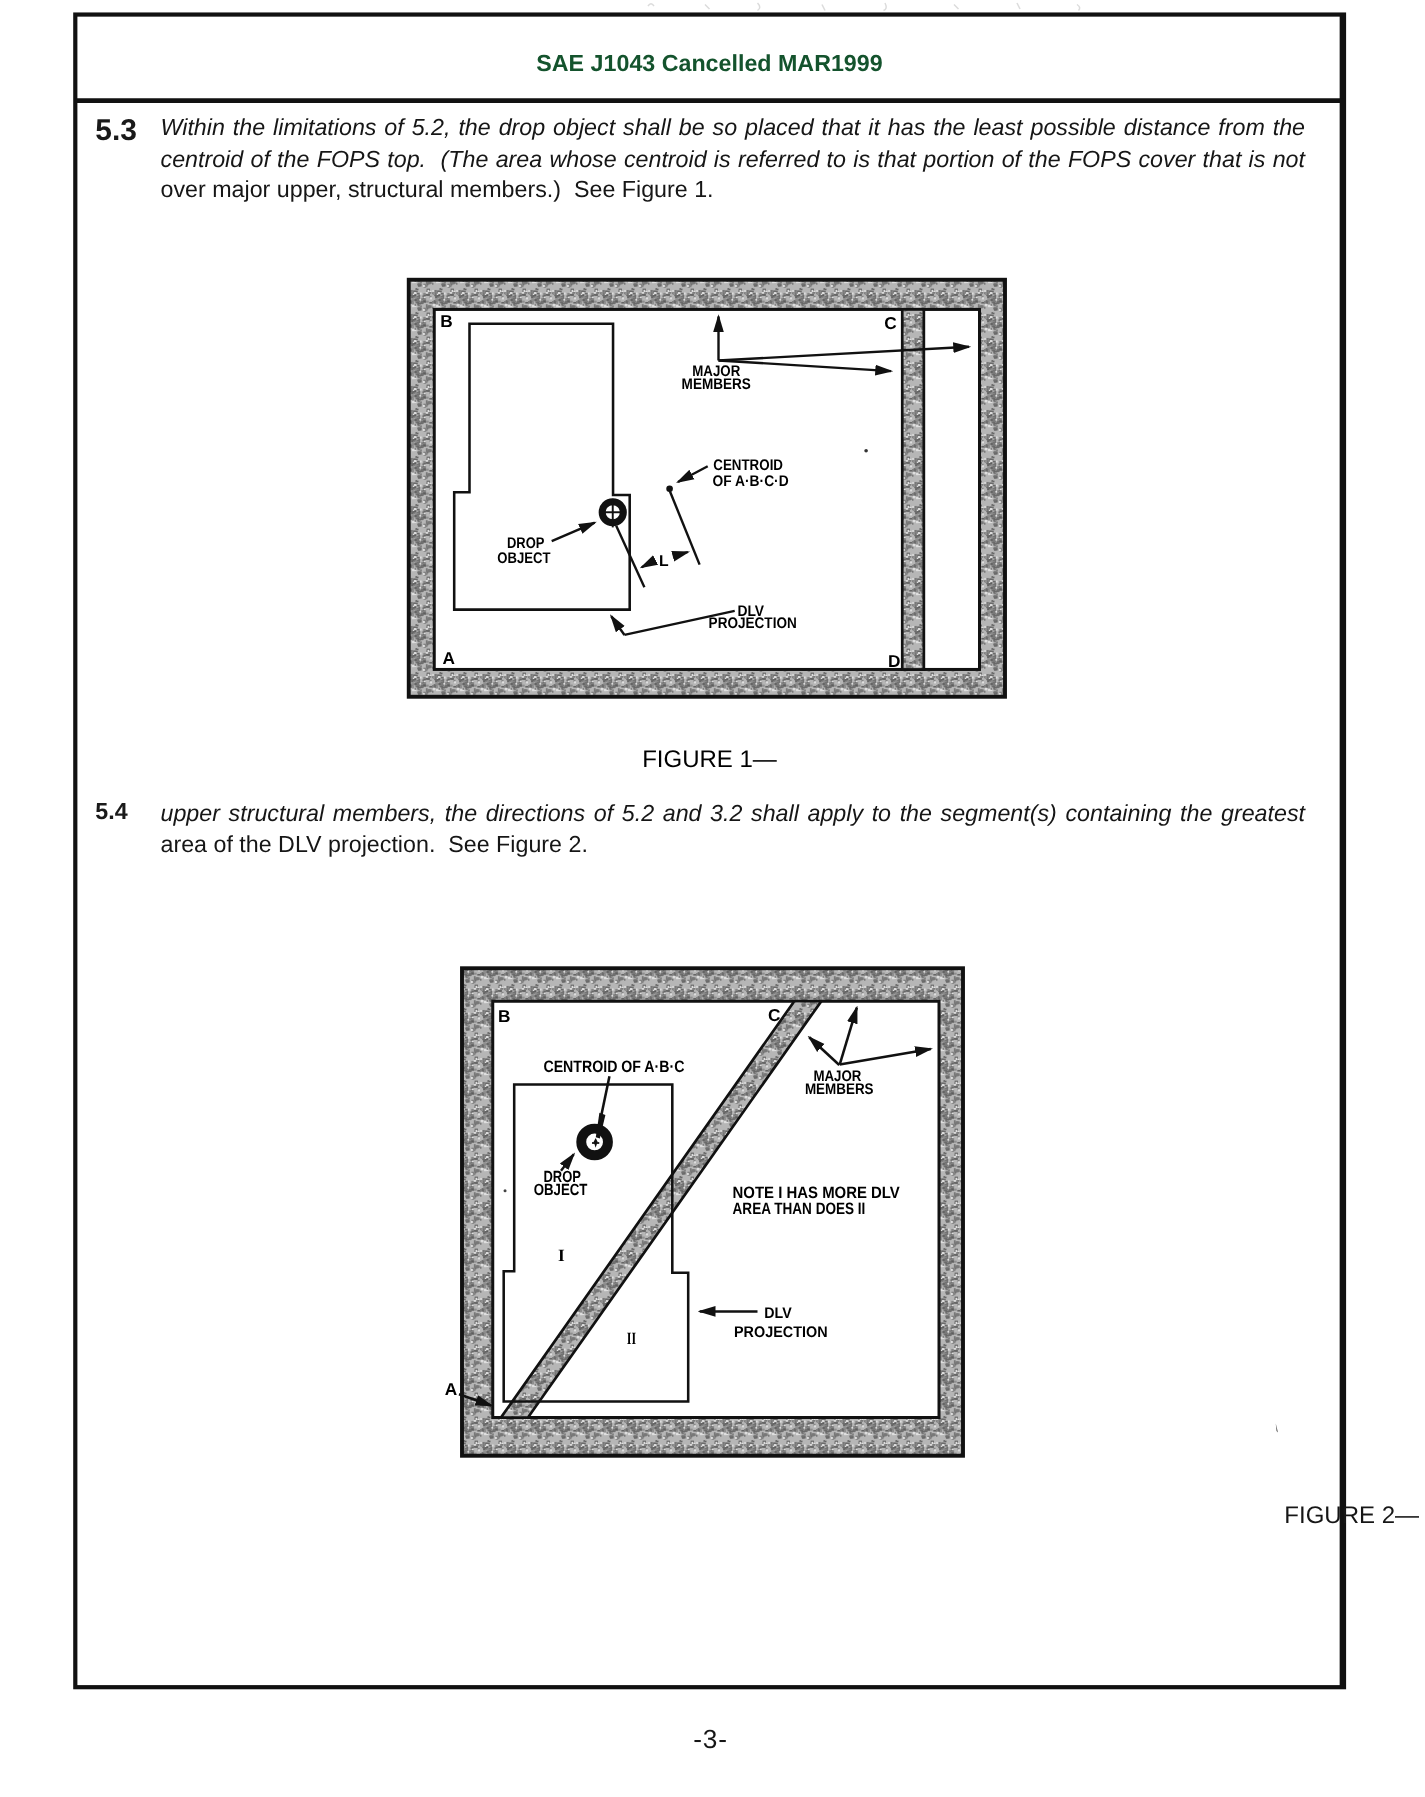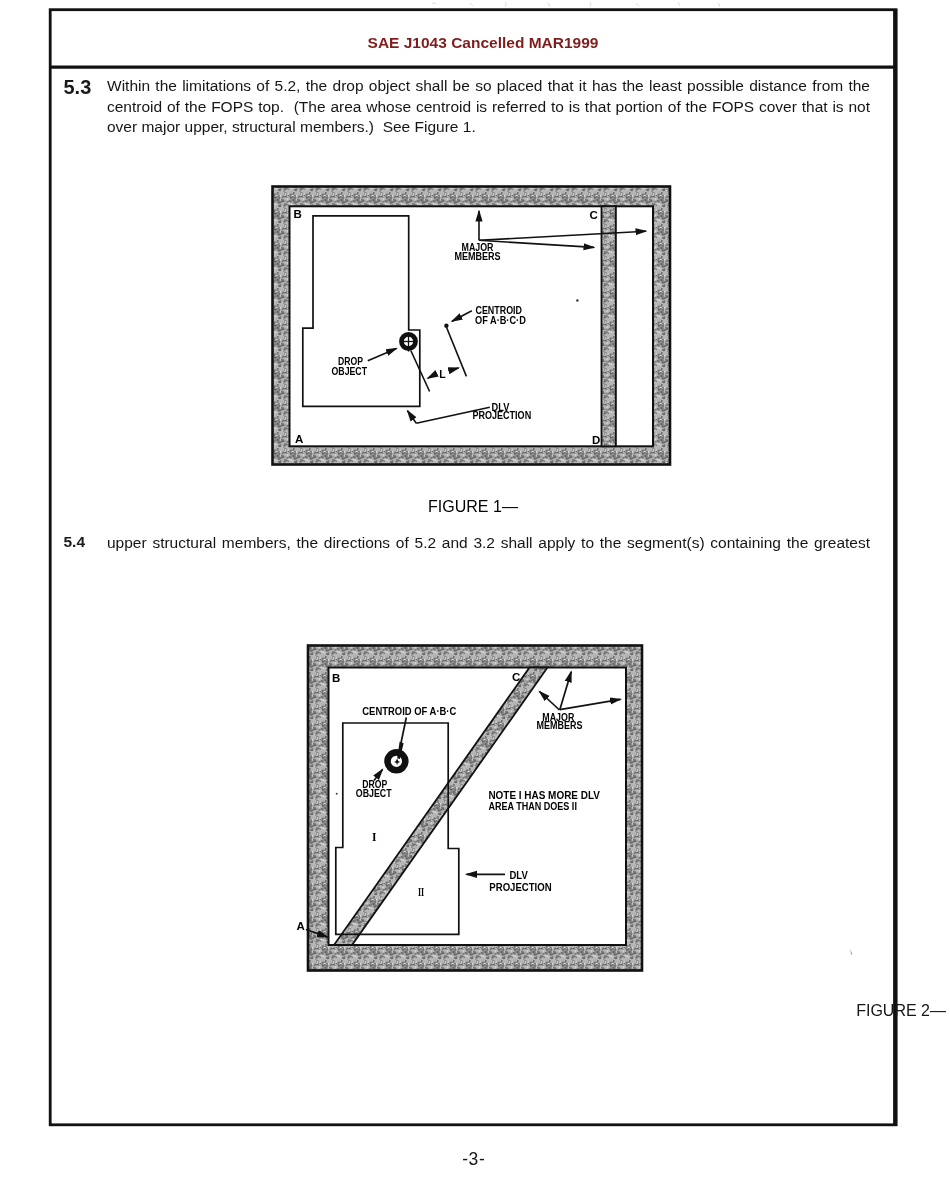--- a/index.html
+++ b/index.html
@@ -1,19 +1,19 @@
 <!DOCTYPE html>
 <html><head>
 <meta charset="utf-8">
 <style>
   html,body{margin:0;padding:0;background:#fff;}
   body{width:950px;height:1198px;position:relative;font-family:"Liberation Sans",sans-serif;color:#1a1a1a;overflow:hidden;}
   .abs{position:absolute;}
   .par{font-size:15.5px;line-height:20.4px;color:#161616;}
-  .jl{text-align:justify;text-align-last:justify;}
+  .jl{text-align:justify;text-align-last:justify;font-style:italic;}
 </style>
 </head>
 <body>
 
 <svg class="abs" style="left:0;top:0;" width="950" height="1198" viewBox="0 0 950 1198">
 <defs>
 <pattern id="hx" width="16" height="16" patternUnits="userSpaceOnUse">
   <rect width="16" height="16" fill="#b6b6b6"></rect>
   <rect x="4.5" y="1.8" width="2.0" height="1.1" fill="#6a6a6a"></rect>
   <rect x="5.2" y="0.4" width="1.8" height="1.1" fill="#666666"></rect>
@@ -238,33 +238,34 @@
   <path d="M470,3 l3,3"></path>
   <path d="M505,2 q3,3 0,5"></path>
   <path d="M548,3 l2,4"></path>
   <path d="M590,2 q2,4 -1,5"></path>
   <path d="M636,3 l3,3"></path>
   <path d="M678,2 l2,4"></path>
   <path d="M718,3 q3,2 1,4"></path>
 </g>
 </svg>
 
-<div class="abs" style="left:50px;top:34.2px;width:846px;text-align:center;font-weight:bold;font-size:15.5px;color:#7f1d1d;margin-left:10px;">SAE J1043 Cancelled MAR1999</div>
+<div class="abs" style="left:50px;top:34.2px;width:846px;text-align:center;font-weight:bold;font-size:15.5px;color:#14532d;">SAE J1043 Cancelled MAR1999</div>
 
 <div class="abs" style="left:63.5px;top:76.3px;font-weight:bold;font-size:20px;">5.3</div>
 
 <div class="abs par" style="left:107px;top:76.3px;width:763px;">
 <div class="jl">Within the limitations of 5.2, the drop object shall be so placed that it has the least possible distance from the</div>
 <div class="jl">centroid of the FOPS top.&nbsp; (The area whose centroid is referred to is that portion of the FOPS cover that is not</div>
 <div>over major upper, structural members.)&nbsp; See Figure 1.</div>
 </div>
 
 <div class="abs" style="left:0;top:498.2px;width:946px;text-align:center;font-size:16px;color:#000000;">FIGURE 1—</div>
 
 <div class="abs" style="left:63.5px;top:533.1px;font-weight:bold;font-size:15.5px;">5.4</div>
 
 <div class="abs par" style="left:107px;top:533.1px;width:763px;">
 <div class="jl">upper structural members, the directions of 5.2 and 3.2 shall apply to the segment(s) containing the greatest</div>
+<div>area of the DLV projection.&nbsp; See Figure 2.</div>
 </div>
 
 <div class="abs" style="left:0;top:1001.6px;width:946px;text-align:right;font-size:16px;color:#161616;">FIGURE 2—</div>
 
 <div class="abs" style="left:0;top:1149px;width:947.5px;text-align:center;font-size:17.5px;letter-spacing:0.6px;color:#161616;">-3-</div>
 
 </body></html>

